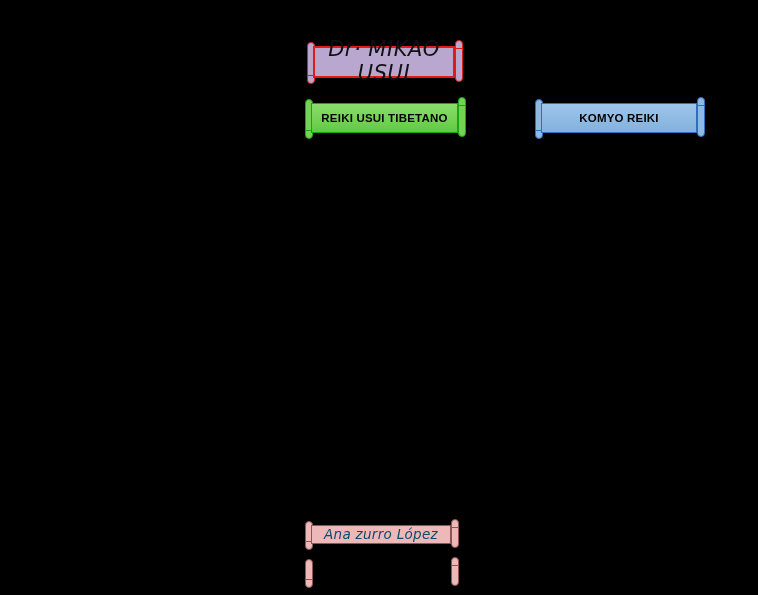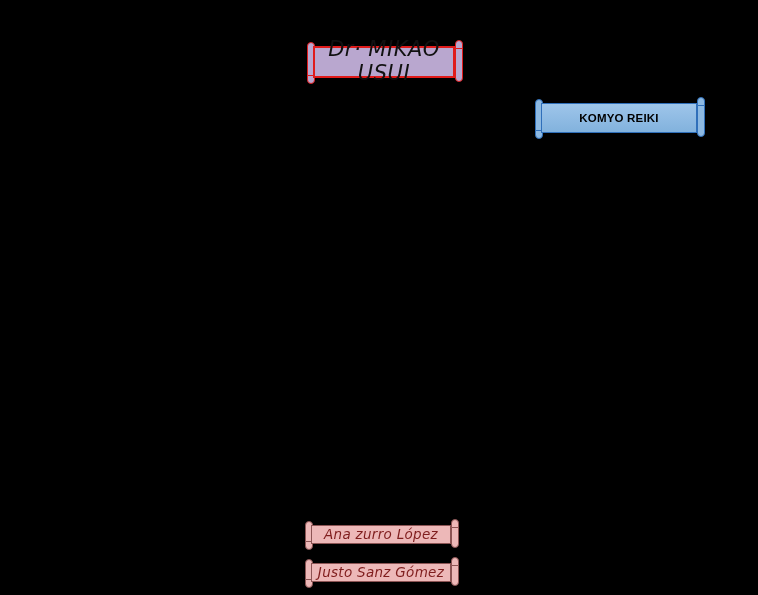--- a/index.html
+++ b/index.html
@@ -172,21 +172,21 @@
   
   .v-pink .body,
   .v-pink .curl-left,
   .v-pink .curl-right,
   .v-pink .nib,
   .v-pink .nib-bl {
     background: #edb8b8;
     border-color: #8c5454;
   }
   .v-pink .body {
-    color: #7f1d1d;
+    color: #0c4a6e;
     font-size: 13.5px;
     font-style: italic;
     font-family: "DejaVu Sans", sans-serif;
     letter-spacing: 0.3px;
   }
 
   .label-line { display: block; }
 </style>
 </head>
 <body>
@@ -195,20 +195,27 @@
 
   <div class="scroll v-title" style="left:303px; top:42px; width:162px; height:40px;">
     <div class="curl-left"></div>
     <div class="curl-right"></div>
     <div class="nib"></div>
     <div class="nib-bl"></div>
     <div class="body">Dr· MIKAO USUI</div>
   </div>
 
 
+  <div class="scroll v-green" style="left:301px; top:99px; width:167px; height:38px;">
+    <div class="curl-left"></div>
+    <div class="curl-right"></div>
+    <div class="nib"></div>
+    <div class="nib-bl"></div>
+    <div class="body">REIKI USUI TIBETANO</div>
+  </div>
 
   <div class="scroll v-blue" style="left:531px; top:99px; width:176px; height:38px;">
     <div class="curl-left"></div>
     <div class="curl-right"></div>
     <div class="nib"></div>
     <div class="nib-bl"></div>
     <div class="body">KOMYO REIKI</div>
   </div>
 
   <div class="scroll v-pink" style="left:301px; top:521px; width:160px; height:27px;">
@@ -217,16 +224,15 @@
     <div class="nib"></div>
     <div class="nib-bl"></div>
     <div class="body">Ana zurro López</div>
   </div>
 
   <div class="scroll v-pink" style="left:301px; top:559px; width:160px; height:27px;">
     <div class="curl-left"></div>
     <div class="curl-right"></div>
     <div class="nib"></div>
     <div class="nib-bl"></div>
-    <div class="body">Justo Sanz Gómez</div>
   </div>
 
 </div>
 
 </body></html>

